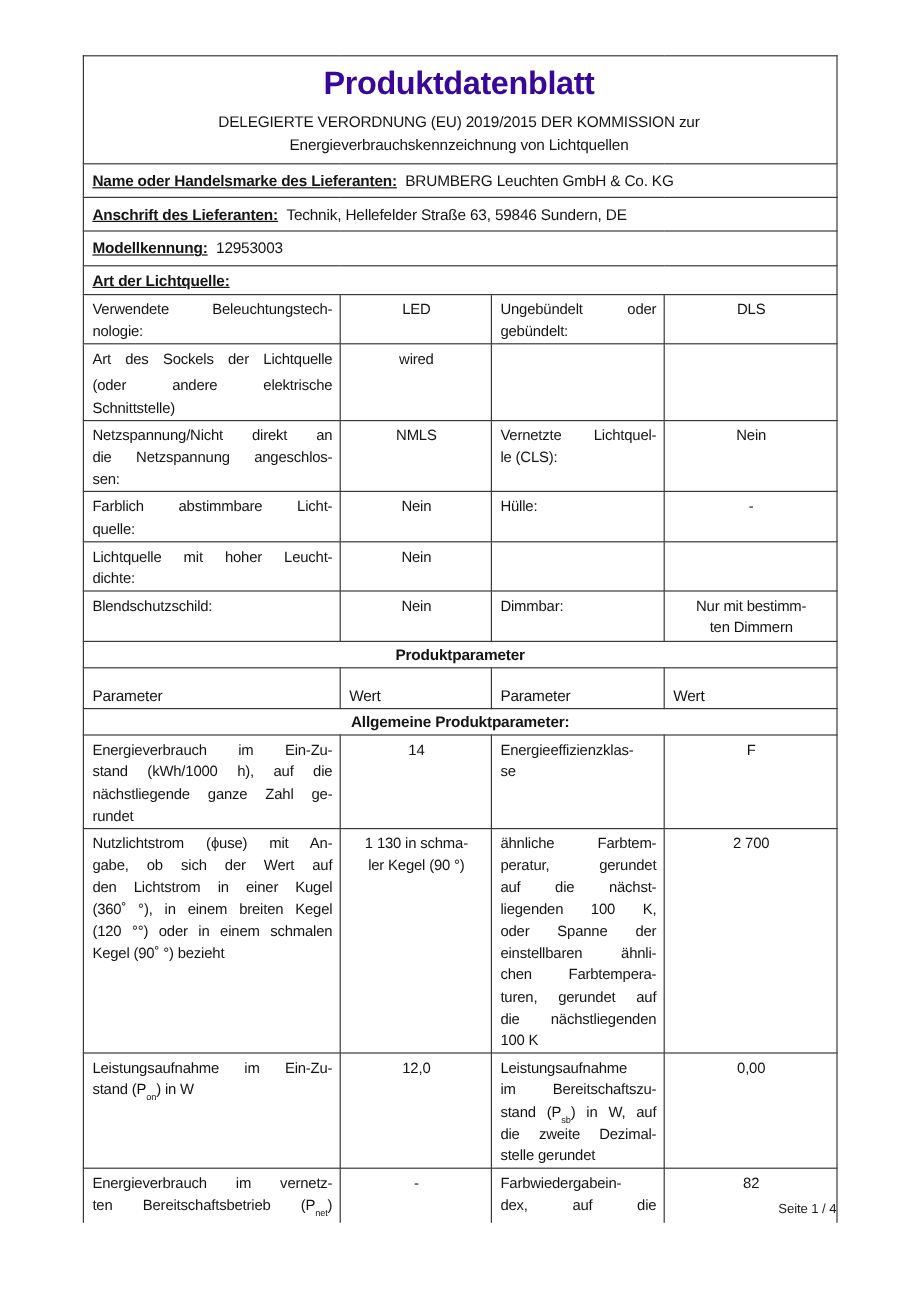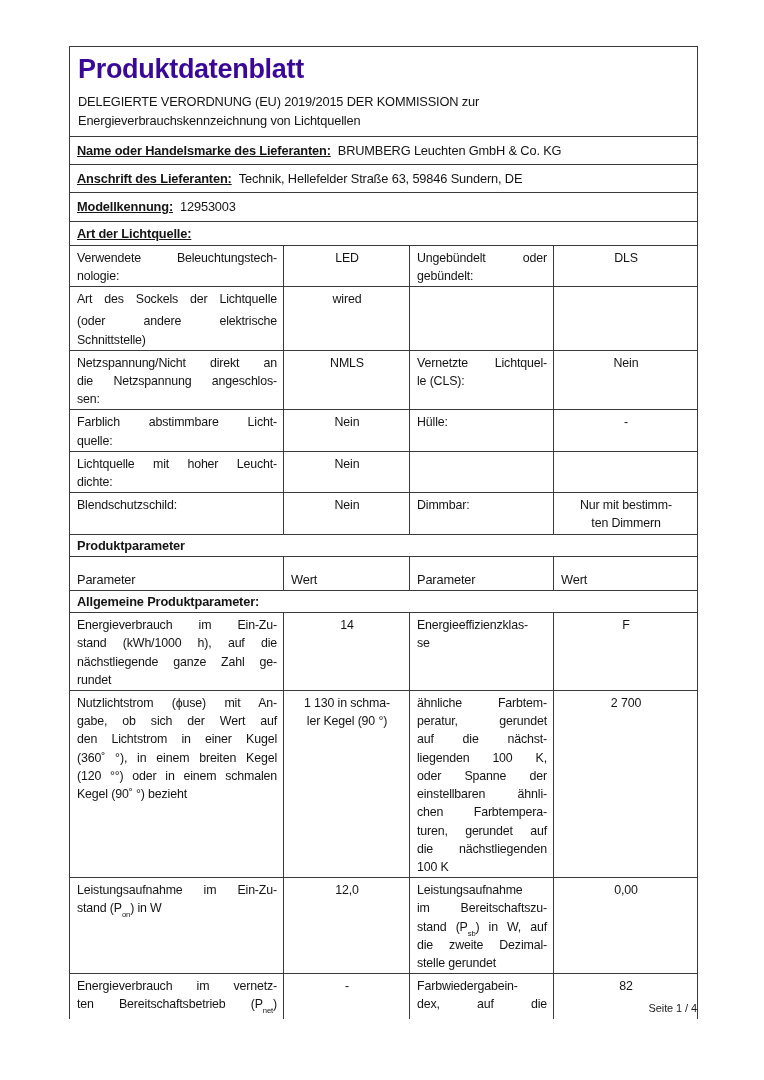--- a/index.html
+++ b/index.html
@@ -24,21 +24,21 @@
   td {
     border: 1px solid #3a3a3a;
     vertical-align: top;
     padding: 3px 6px 1px 7px;
     font-size: 12.4px;
     line-height: 18.2px;
     letter-spacing: -0.15px;
     overflow: hidden;
   }
   
-  tr.title-row td { padding: 6px 10px 6px 8px; }
+  tr.title-row td { padding: 6px 10px 6px 8px; text-align: center; }
   h1.doc-title {
     margin: 0 0 6px 0;
     font-size: 27px;
     line-height: 33px;
     font-weight: bold;
     letter-spacing: -0.3px;
   }
   .doc-subtitle {
     font-size: 12.8px;
     line-height: 19px;
@@ -49,21 +49,21 @@
   tr.info.art td { padding: 3px 8px 2px 7px; }
   .lbl { font-weight: bold; text-decoration: underline; }
   .val { margin-left: 7px; }
   
   .tl { text-align: justify; text-align-last: justify; }
   .tl.last { text-align-last: left; }
   .tl:empty { height: 4px; }
   td.v .tl, td.v .tl.last { text-align: left; text-align-last: center; }
   sub { font-size: 0.62em; line-height: 0; position: relative; top: 0.22em; }
   
-  tr.band td { font-weight: bold; padding: 2px 7px 1px; font-size: 12.8px; }
+  tr.band td { font-weight: bold; text-align: center; padding: 2px 7px 1px; font-size: 12.8px; }
   tr.hdr td { padding: 14px 7px 1px; font-size: 12.8px; }
   
   tr.cut td { border-bottom: none; }
   
   .pagenum {
     position: absolute;
     left: 0; top: 1002px;
     width: 697px;
     text-align: right;
     font-size: 11px;

